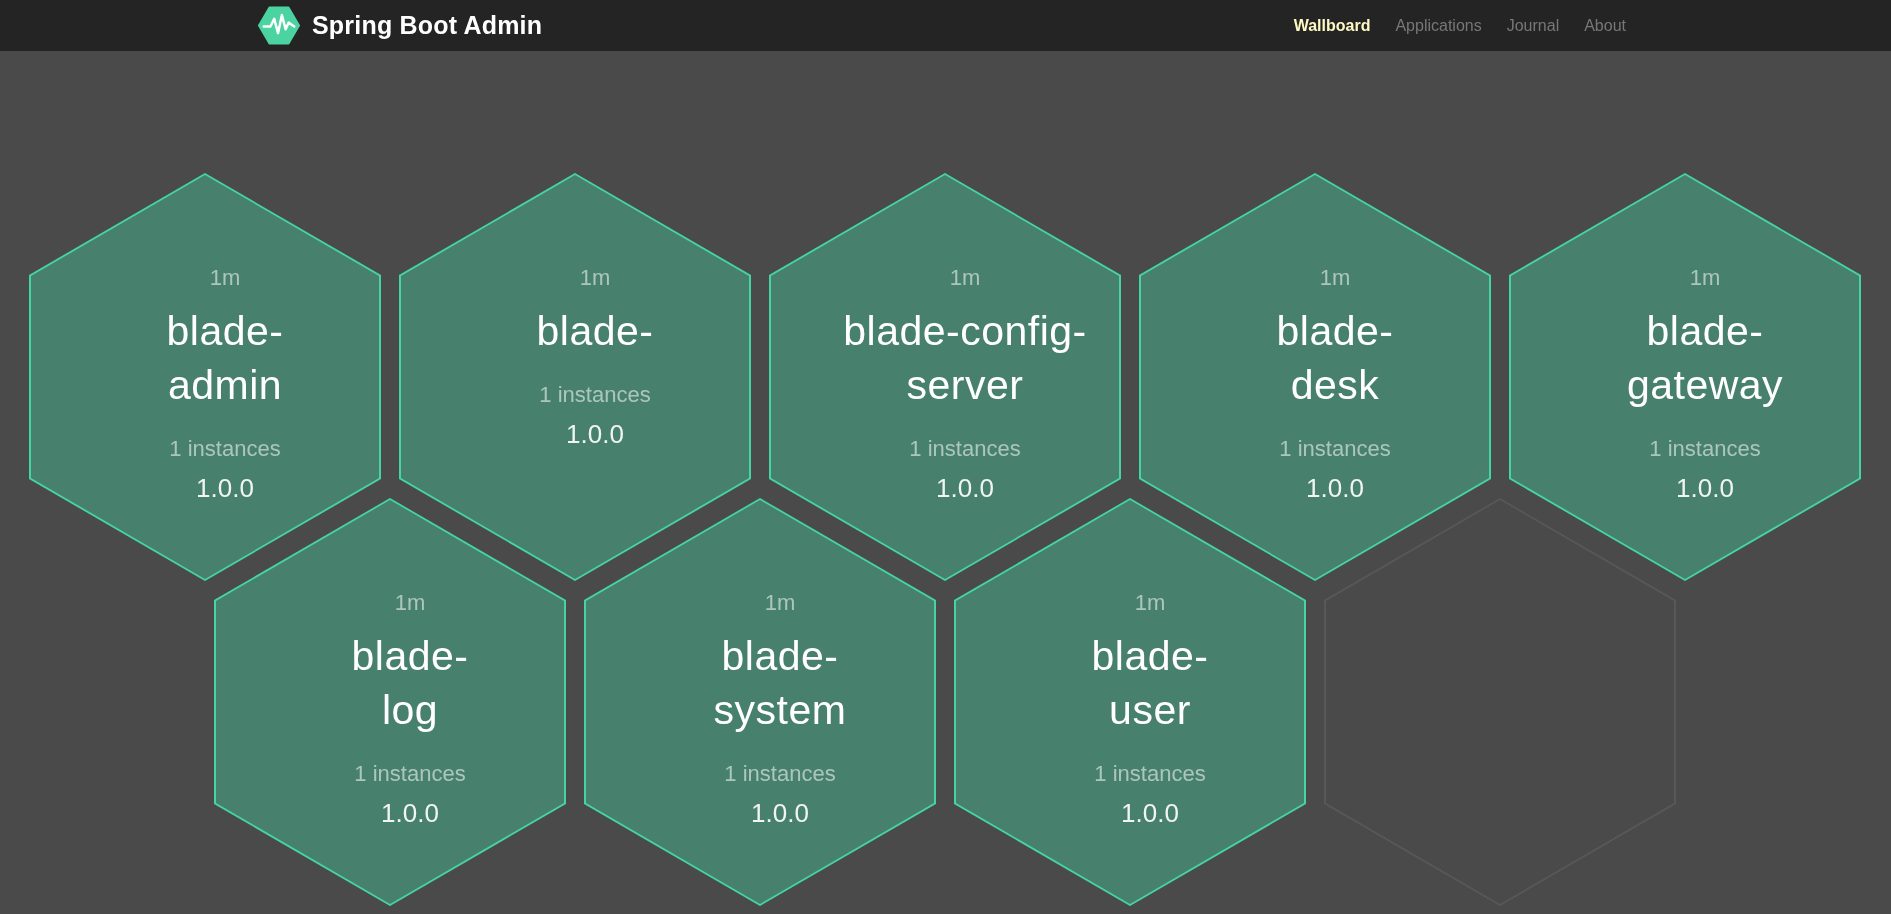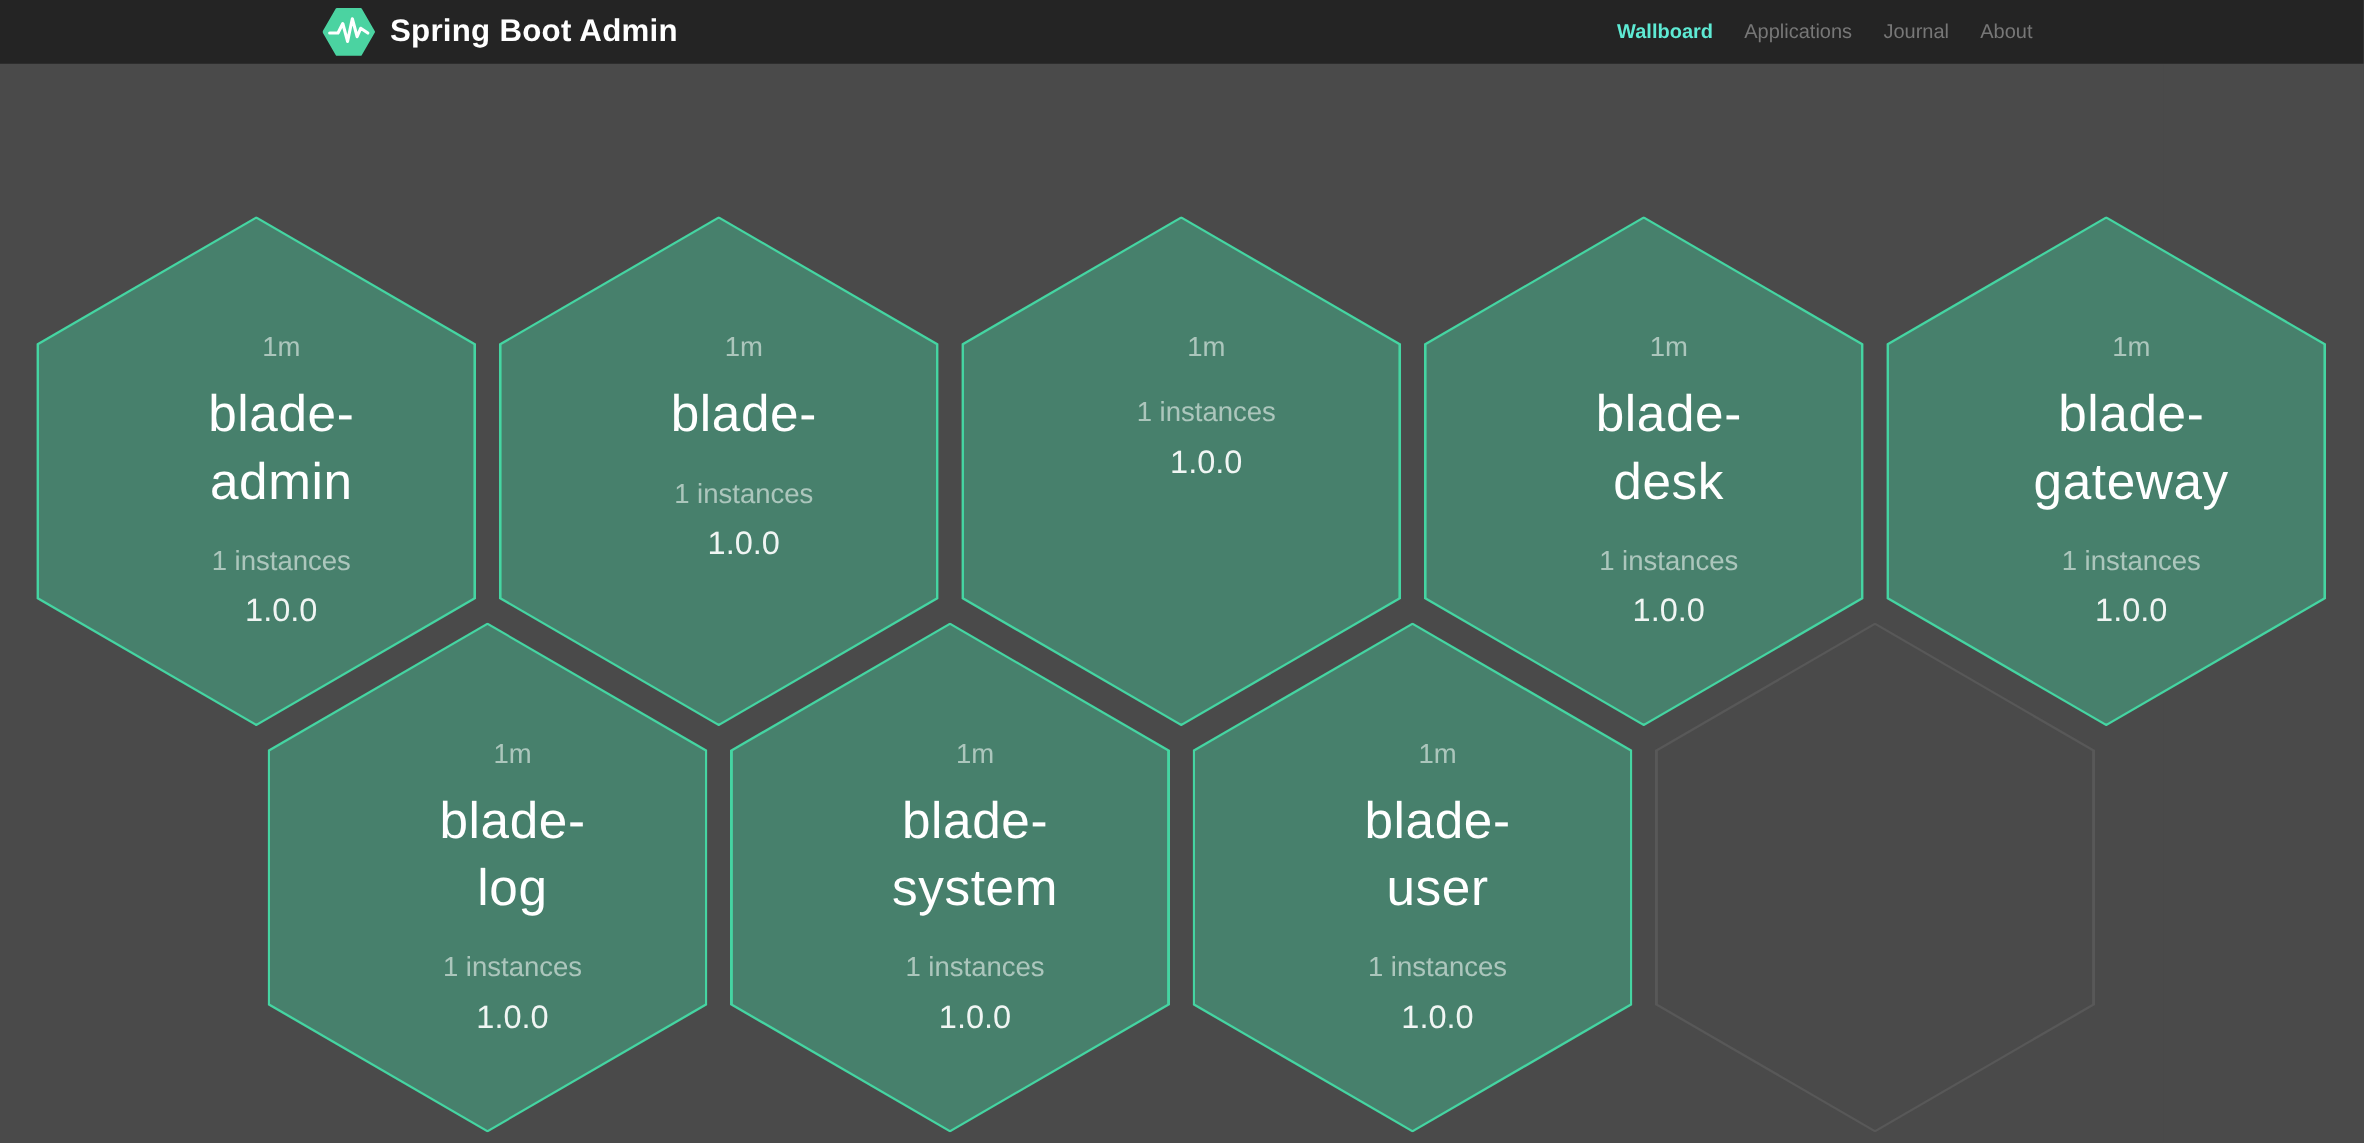--- a/index.html
+++ b/index.html
@@ -27,21 +27,21 @@
     white-space: nowrap;
   }
   .nav {
     position: absolute; right: 265px; top: 0; height: 51px;
     display: flex; align-items: center; gap: 25px;
   }
   .nav-item {
     font-size: 16px; color: #777777; cursor: pointer; white-space: nowrap;
     text-decoration: none;
   }
-  .nav-item.active { color: #5eead4; font-weight: 700; }
+  .nav-item.active { color: #fef9c3; font-weight: 700; }
 
   
   .wallboard { position: absolute; left: 0; top: 51px; width: 1891px; height: 863px; }
 
   .hex {
     position: absolute; width: 352px; height: 408px;
     clip-path: polygon(50% 0%, 100% 25%, 100% 75%, 50% 100%, 0% 75%, 0% 25%);
     background: #45d5a2; 
     cursor: pointer;
   }
@@ -123,20 +123,24 @@
           <div>blade-</div>
         </div>
         <div class="instances">1 instances</div>
         <div class="version">1.0.0</div>
       </div>
     </div>
 
     <div class="hex pos-r1c3">
       <div class="hex-inner">
         <div class="uptime">1m</div>
+        <div class="app-name">
+          <div>blade-config-</div>
+          <div>server</div>
+        </div>
         <div class="instances">1 instances</div>
         <div class="version">1.0.0</div>
       </div>
     </div>
 
     <div class="hex pos-r1c4">
       <div class="hex-inner">
         <div class="uptime">1m</div>
         <div class="app-name">
           <div>blade-</div>

